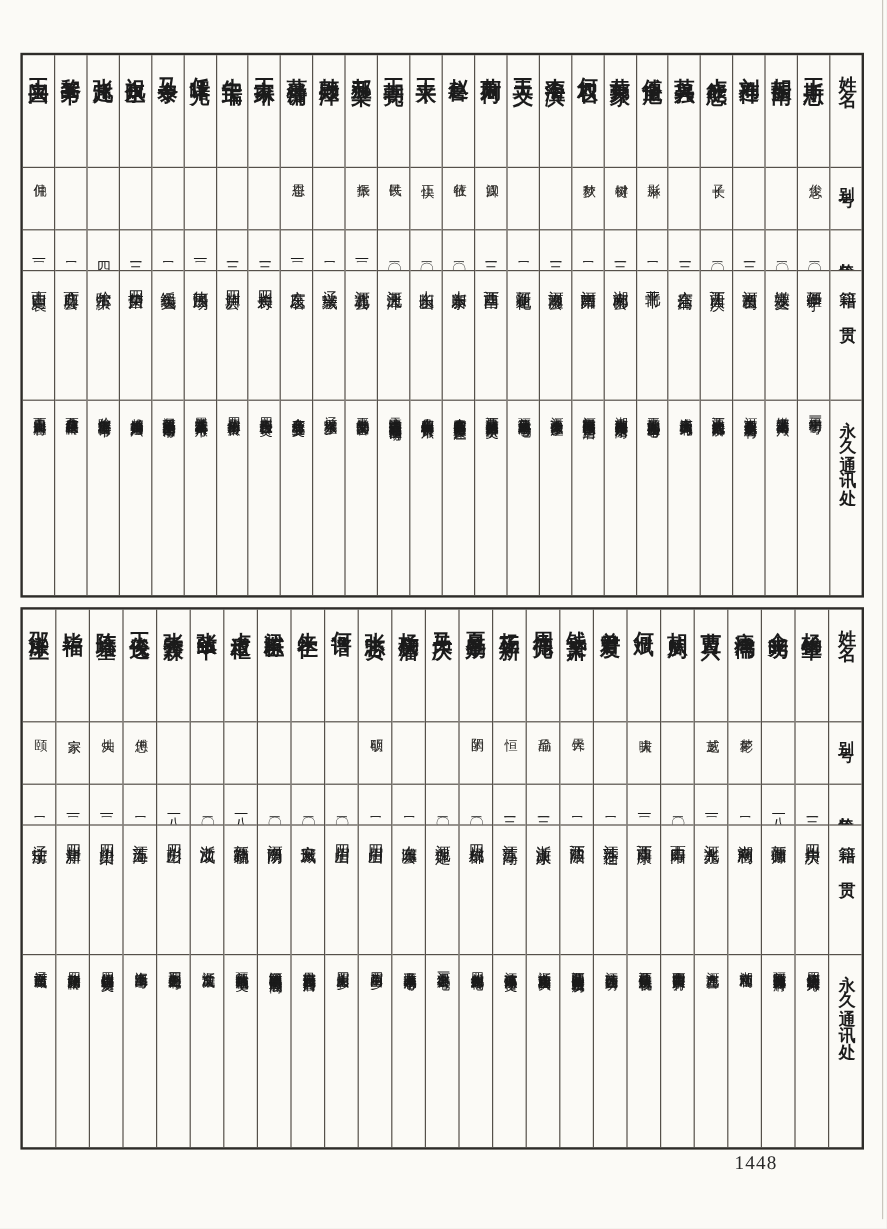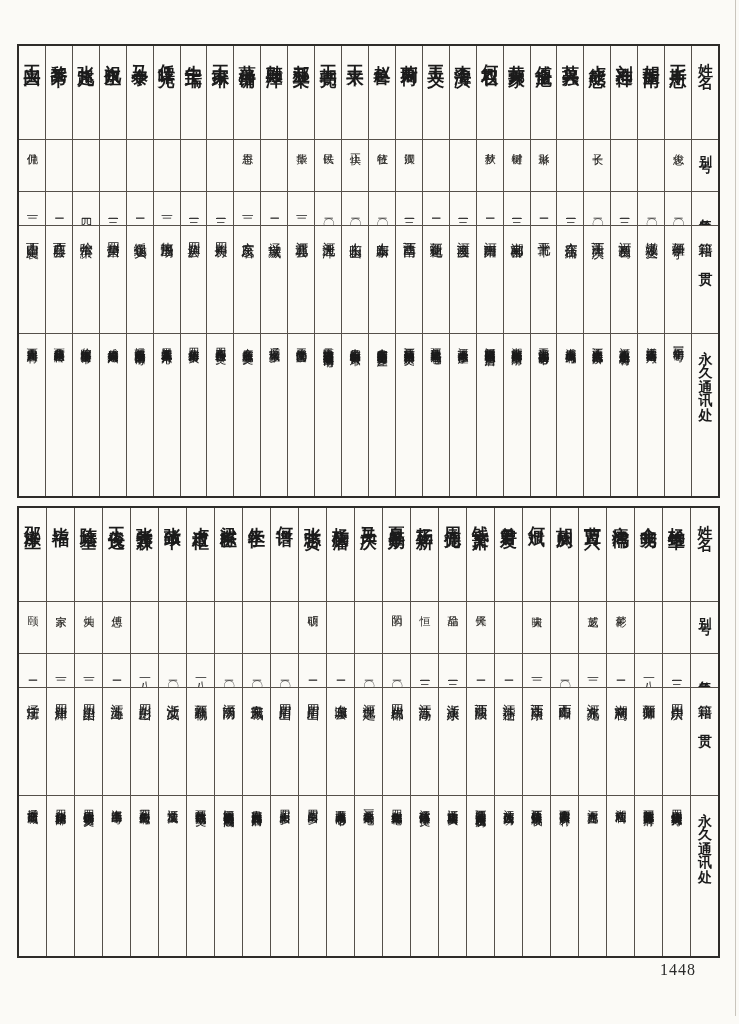--- a/index.html
+++ b/index.html
@@ -35,21 +35,21 @@
   .header-col .cell.name{font-size:15px;}
   .header-col .cell.name span{letter-spacing:0.8em;}
   .header-col .cell.alias{font-size:13px;color:#1b1b1b;}
   .header-col .cell.alias span{letter-spacing:0.45em;}
   .header-col .cell.age{font-size:13px;}
   .header-col .cell.origin{font-size:14px;}
   .header-col .cell.origin span{letter-spacing:2.1em;}
   .header-col .cell.address{font-size:14px;}
   .header-col .cell.address span{letter-spacing:1.02em;height:150px;}
   .page-num{
-    position:absolute;top:961px;left:660px;font-size:16px;letter-spacing:1px;color:#2a2a2a;
+    position:absolute;top:961px;left:612px;font-size:16px;letter-spacing:1px;color:#2a2a2a;
   }
   .sheet::after{ 
     content:"";position:absolute;right:3px;top:0;bottom:8px;width:1px;background:#c9c5bd;
   }
 </style>
 </head>
 <body>
 
 <div class="sheet">
   <div class="dtable" id="table-0">

